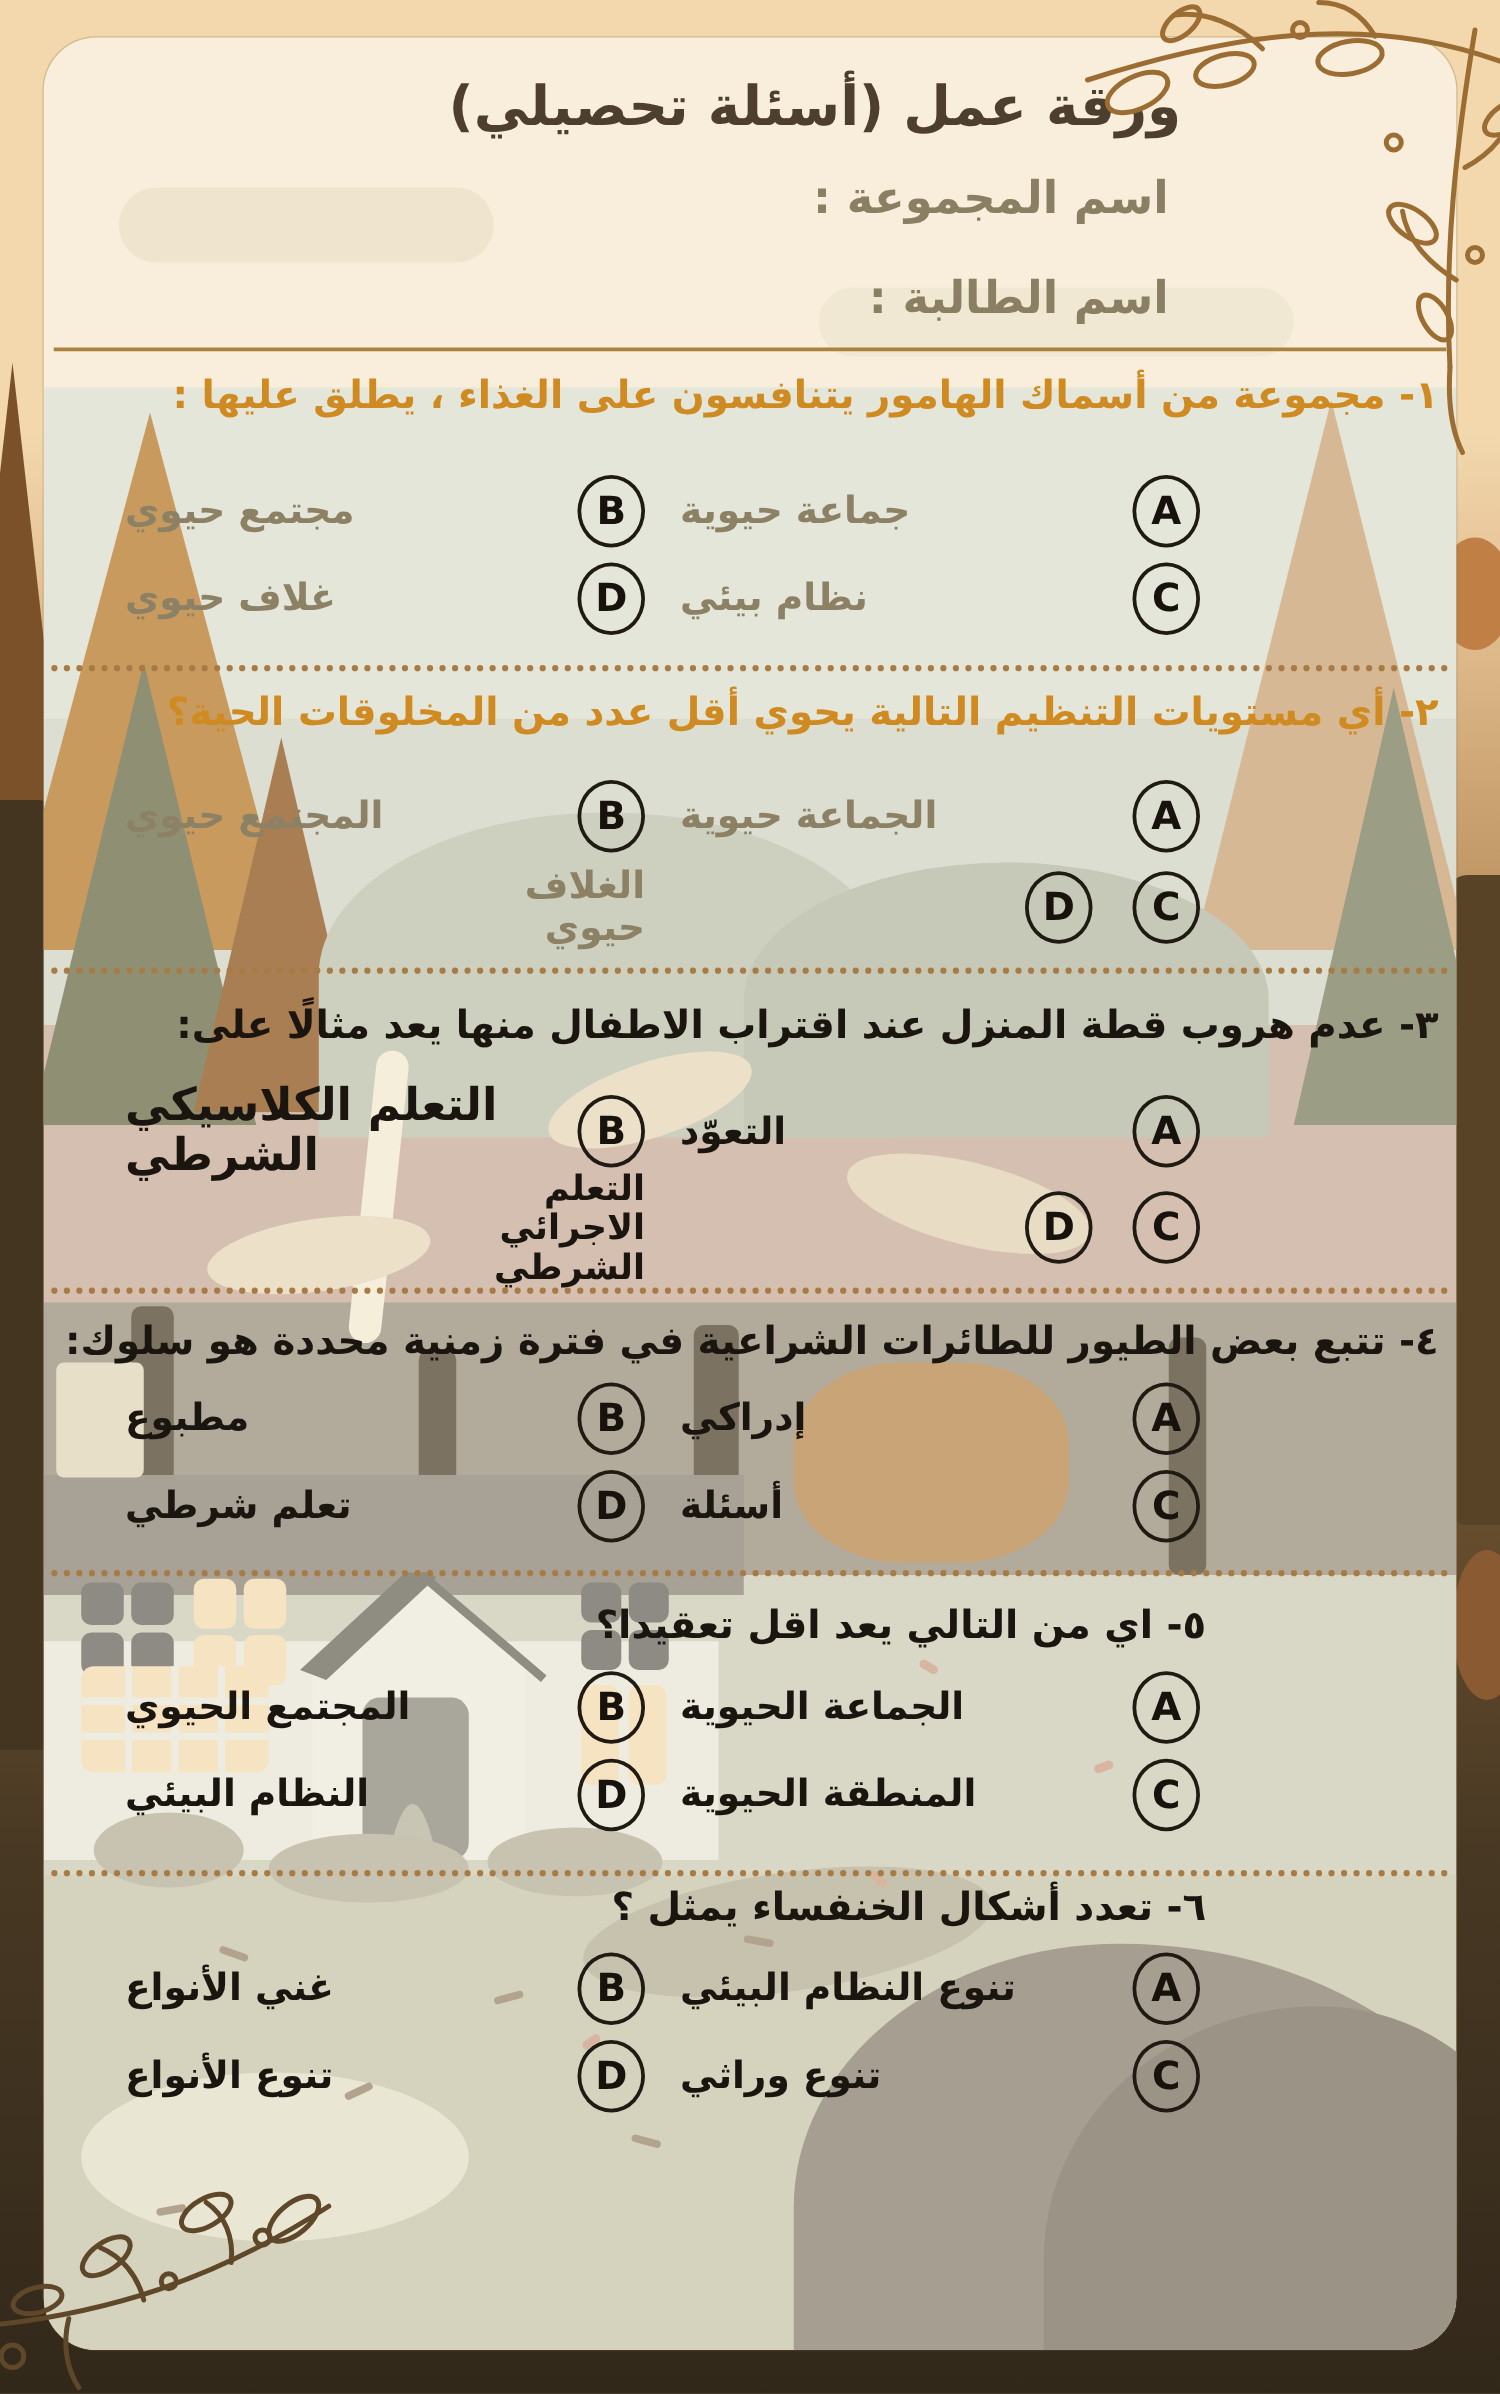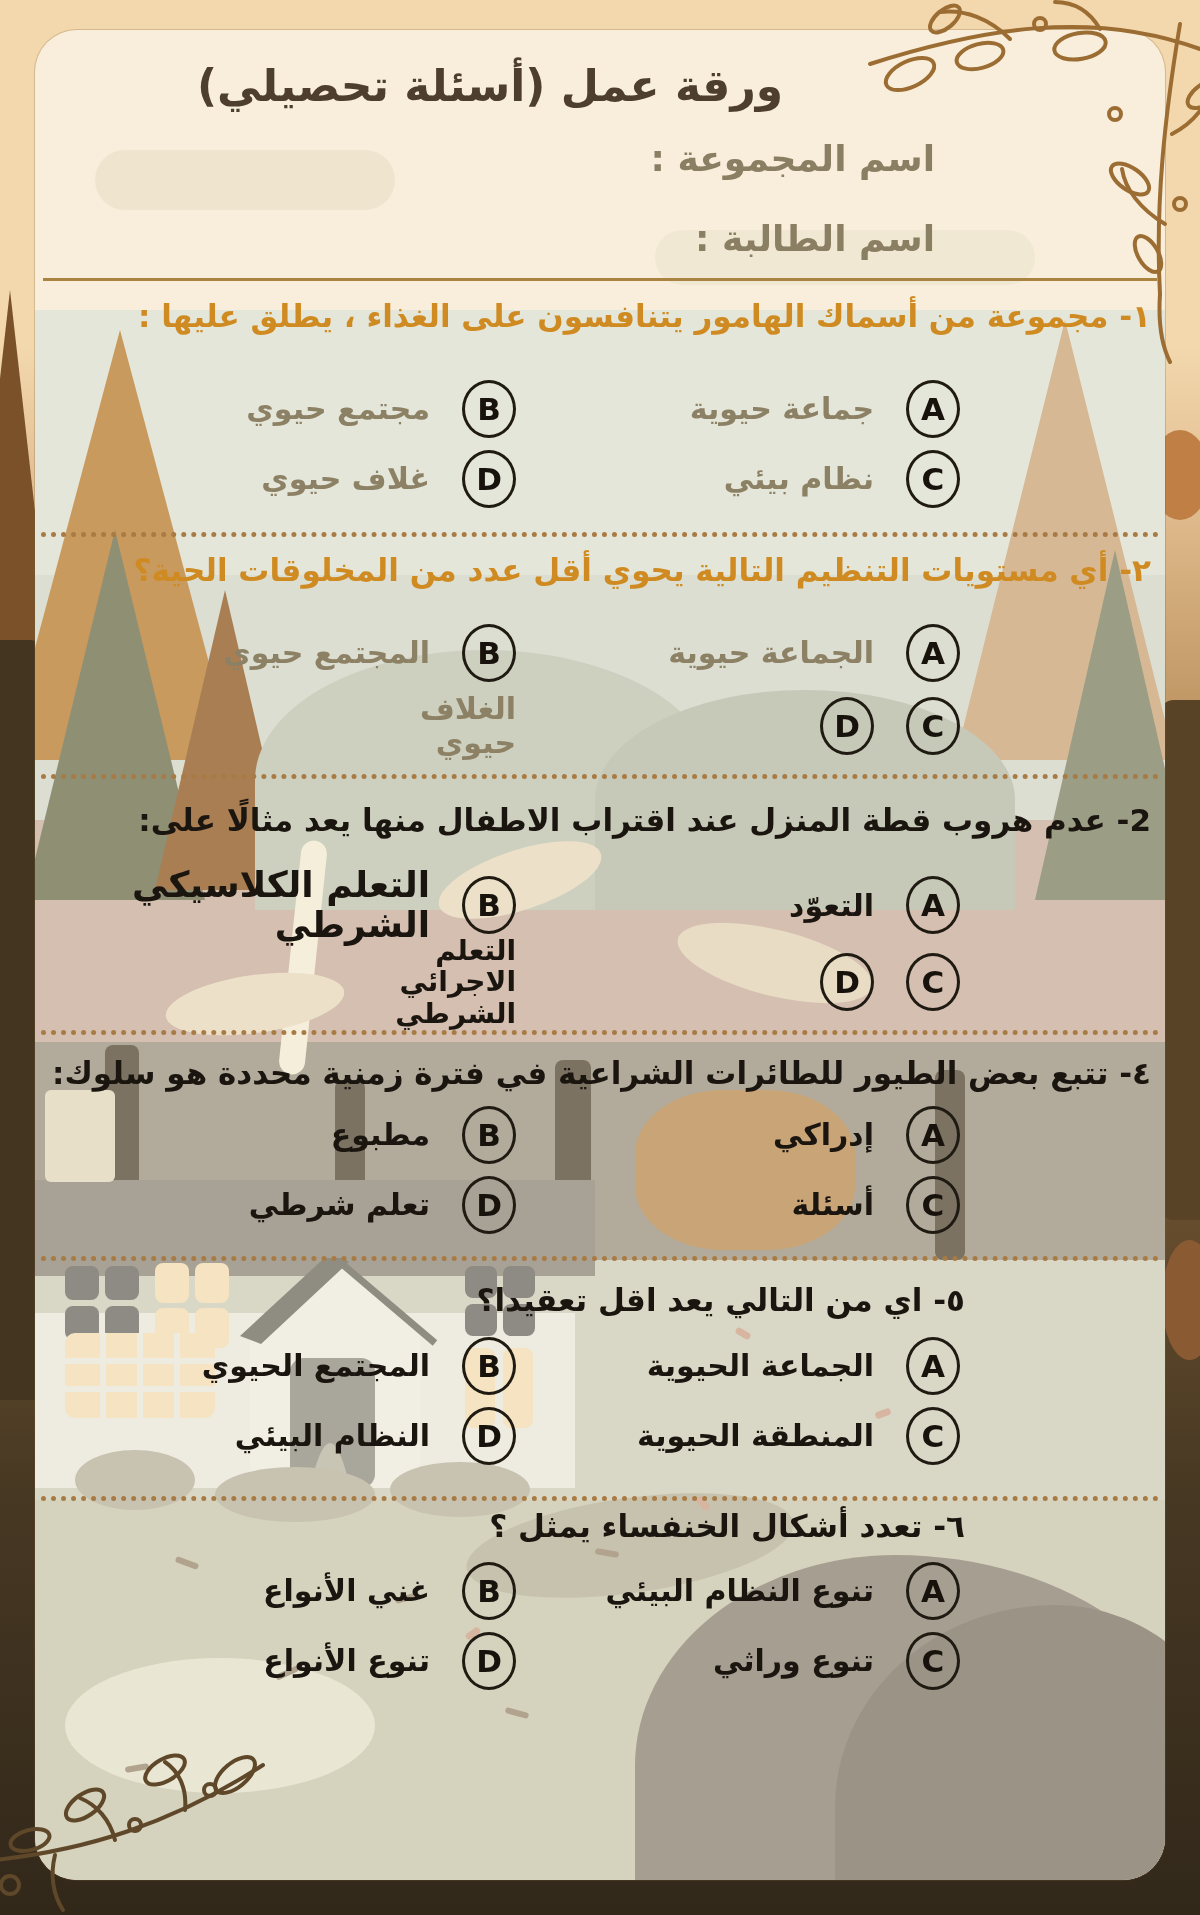--- a/index.html
+++ b/index.html
@@ -59,33 +59,33 @@
   .hill2 { left:800px; top:1575px; width:400px; height:290px; background:#9b9386; border-radius:55% 45% 0 0 / 70% 60% 0 0; }
   .lightpatch { left:30px; top:1628px; width:310px; height:135px; background:#eae6d4; border-radius:50%; }
   .gm { width:24px; height:6px; background:#b1a38d; border-radius:3px; }
   .pk { width:16px; height:7px; background:#d8b5a0; border-radius:4px; }
 
   .house-svg { position:absolute; left:0; top:1228px; }
 
   
   .content { position:absolute; inset:0; z-index:5; }
   .abs { position:absolute; }
-  .title { top:30px; left:0; width:910px; text-align:center; font-size:44px; font-weight:bold; color:#4d3e2e; direction:rtl; }
+  .title { top:30px; left:0; width:910px; font-size:44px; font-weight:bold; color:#4d3e2e; direction:rtl; }
   .fieldlabel { font-size:36px; font-weight:bold; color:#8a7f63; direction:rtl; white-space:nowrap; }
   .hline { top:248px; left:8px; right:8px; height:3px; background:#a9833f; }
   .q-text { font-weight:bold; font-size:31px; direction:rtl; text-align:center; white-space:nowrap; }
   .q-orange { color:#cf8b21; }
   .q-dark { color:#1b1510; }
   .divider { left:6px; right:6px; height:0; border-top:5px dotted #a87b44; }
   .options { right:205px; direction:rtl; }
   .opt-row { display:grid; grid-template-columns:58px 330px 58px 330px; column-gap:28px; align-items:center; height:62px; margin-bottom:8px; direction:rtl; }
   .opt-circle { width:54px; height:58px; border:3px solid #1f1a12; border-radius:50%;
     display:flex; align-items:center; justify-content:center; direction:ltr;
     font-size:31px; font-weight:bold; color:#17120c; }
-  .opt-label { text-align:right; font-weight:bold; font-size:30px; line-height:1.12; }
+  .opt-label { text-align:left; font-weight:bold; font-size:30px; line-height:1.12; }
   .olive .opt-label { color:#8d8165; }
   .darkopt .opt-label { color:#1b1510; }
 
   .branch-svg { position:absolute; z-index:8; }
 </style>
 </head>
 <body>
 
 <div class="page">
 
@@ -216,21 +216,21 @@
           <div class="opt-label">المجتمع حيوي</div>
         </div>
         <div class="opt-row">
           <div class="opt-circle">C</div>
           <div class="opt-circle">D</div>
           <div class="opt-label">الغلاف حيوي</div>
         </div>
       </div>
       <div class="abs divider" style="top:744px;"></div>
 
-      <div class="abs q-text q-dark" style="top:772px; right:14px;">2- عدم هروب قطة المنزل عند اقتراب الاطفال منها يعد مثالًا على:</div>
+      <div class="abs q-text q-dark" style="top:772px; right:14px;">٣- عدم هروب قطة المنزل عند اقتراب الاطفال منها يعد مثالًا على:</div>
       <div class="abs options darkopt" style="top:835px;">
         <div class="opt-row">
           <div class="opt-circle">A</div>
           <div class="opt-label">التعوّد</div>
           <div class="opt-circle">B</div>
           <div class="opt-label" style="font-size:36px;">التعلم الكلاسيكي الشرطي</div>
         </div>
         <div class="opt-row">
           <div class="opt-circle">C</div>
           <div class="opt-circle">D</div>

